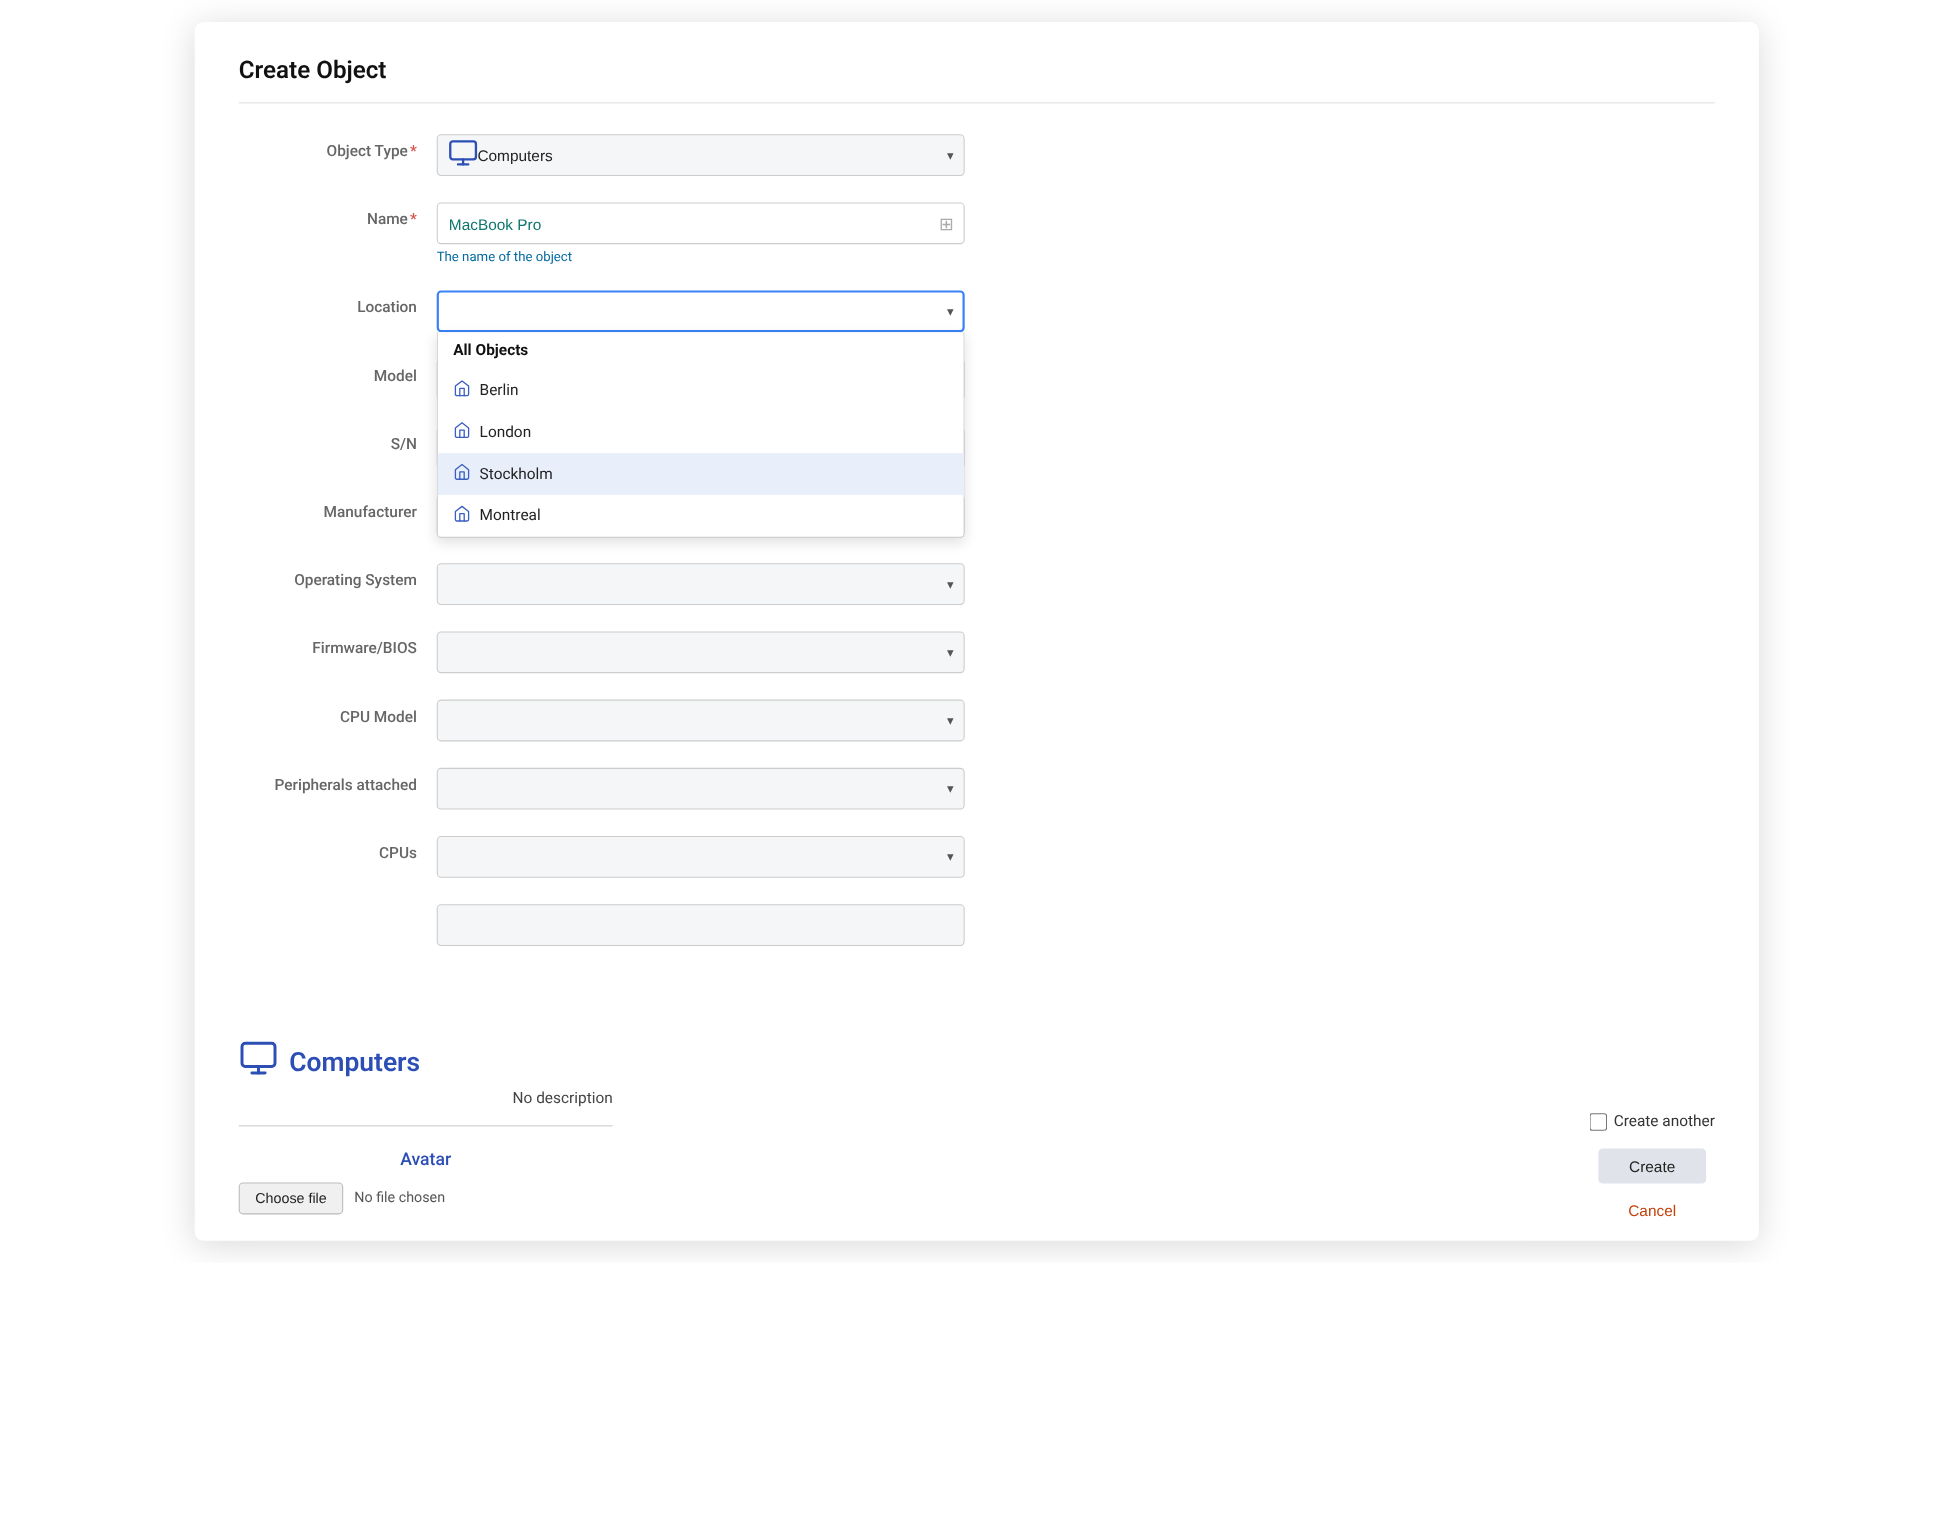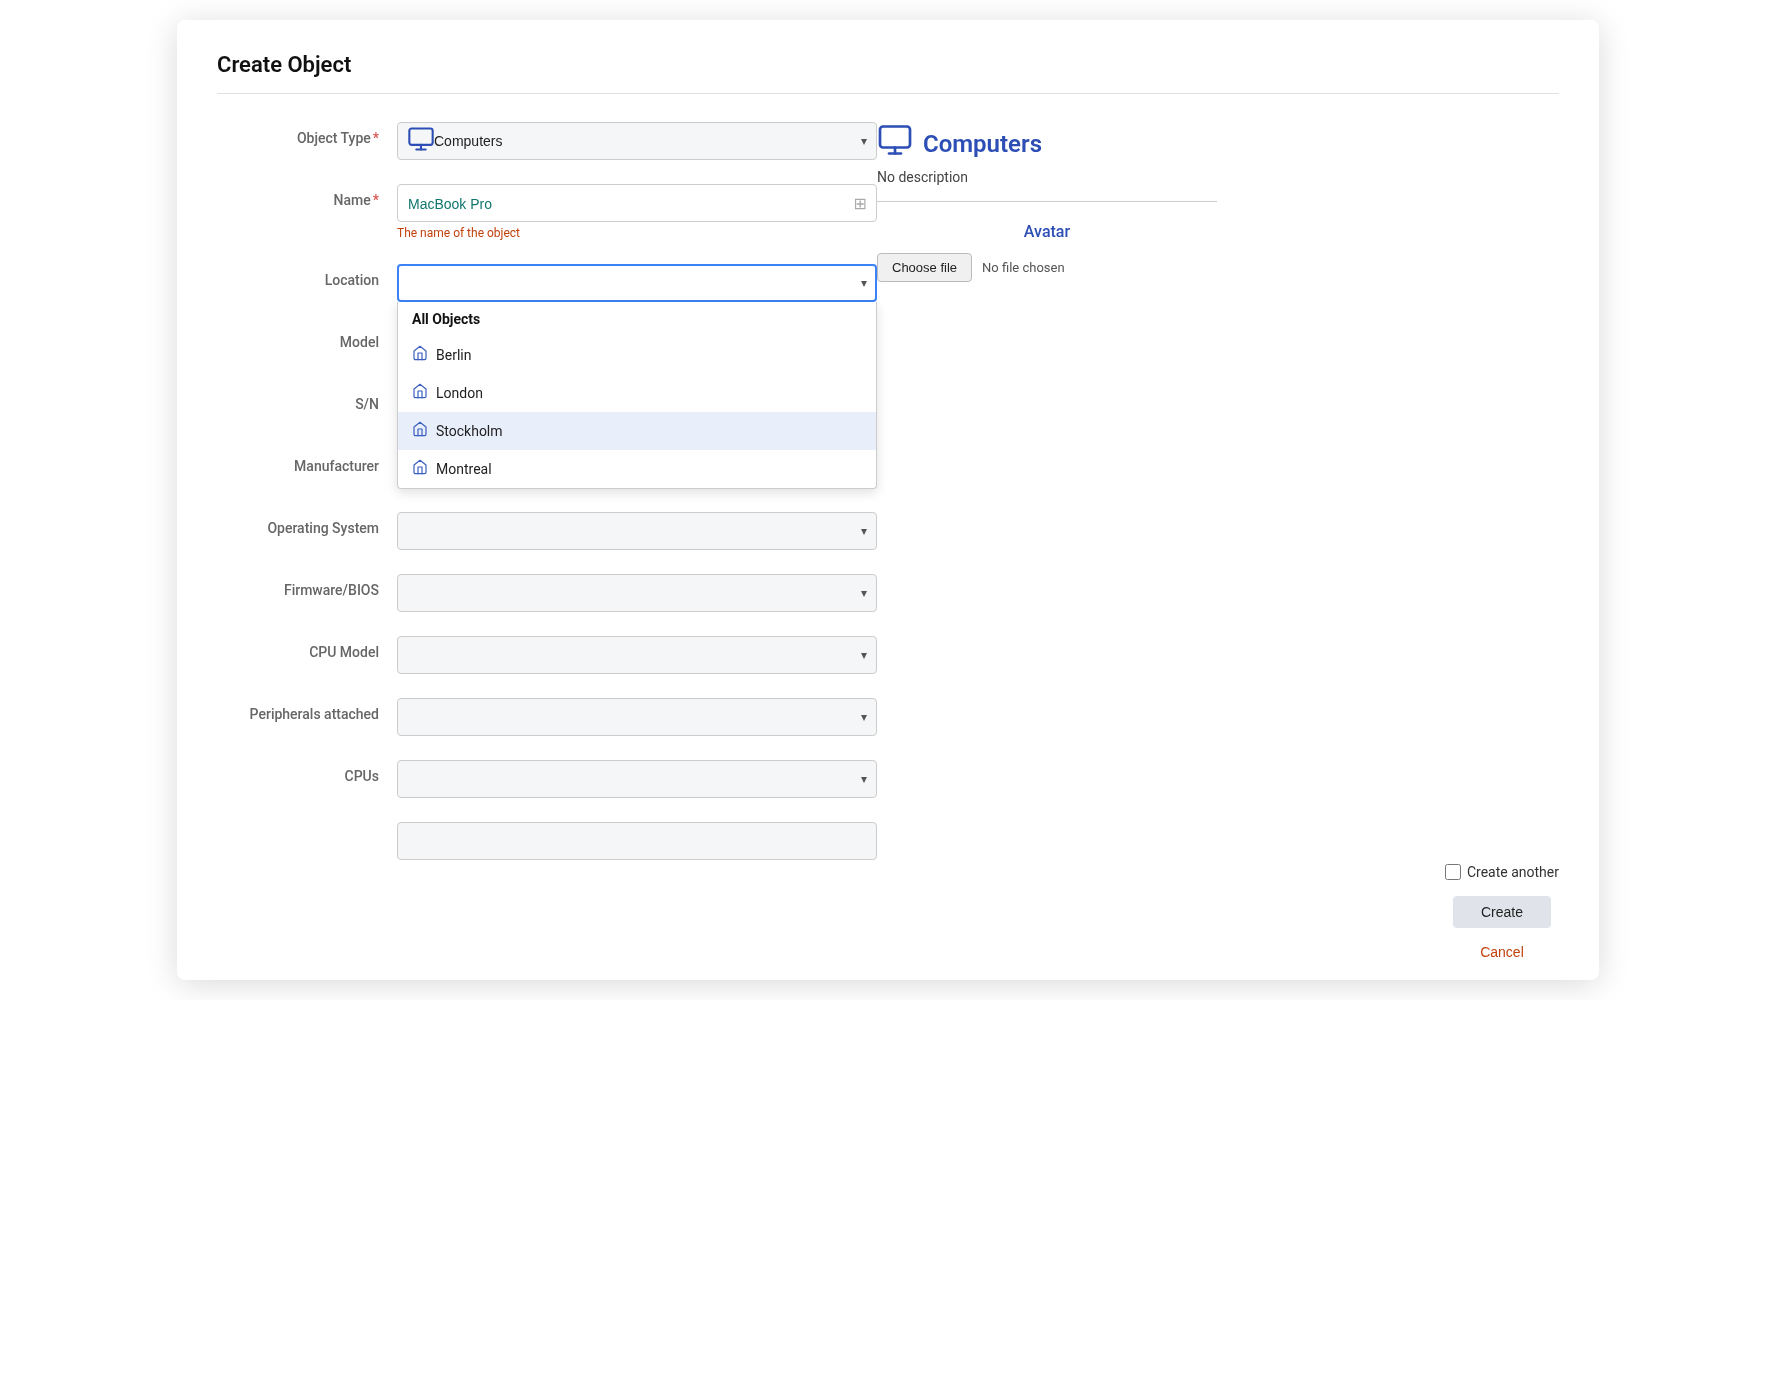--- a/index.html
+++ b/index.html
@@ -25,20 +25,22 @@
       color: #111;
       margin-bottom: 16px;
     }
     .divider {
       border: none;
       border-top: 1px solid #e0e0e0;
       margin-bottom: 28px;
     }
     .dialog-body {
       display: flex;
+      gap: 60px;
+      flex-direction: column;
     }
     .left-panel {
       flex: 1;
       max-width: 660px;
     }
     .right-panel {
       width: 340px;
       flex-shrink: 0;
     }
     .form-row {
@@ -118,21 +120,21 @@
       height: 38px;
     }
     .name-input-icon {
       position: absolute;
       right: 10px;
       color: #aaa;
       font-size: 16px;
     }
     .field-hint {
       font-size: 12px;
-      color: #c2410c;
+      color: #0369a1;
       margin-top: 4px;
     }
     
     .location-wrapper {
       position: relative;
     }
     .location-input {
       width: 100%;
       padding: 8px 32px 8px 10px;
       border: 2px solid #3b82f6;
@@ -188,20 +190,21 @@
     }
     .right-panel-title {
       font-size: 24px;
       font-weight: 600;
       color: #2c4eb5;
     }
     .right-panel-desc {
       color: #444;
       font-size: 14px;
       margin-bottom: 16px;
+      text-align: right;
     }
     .right-panel-divider {
       border: none;
       border-top: 1px solid #ccc;
       margin-bottom: 20px;
     }
     .avatar-section-title {
       text-align: center;
       color: #2c4eb5;
       font-size: 16px;

